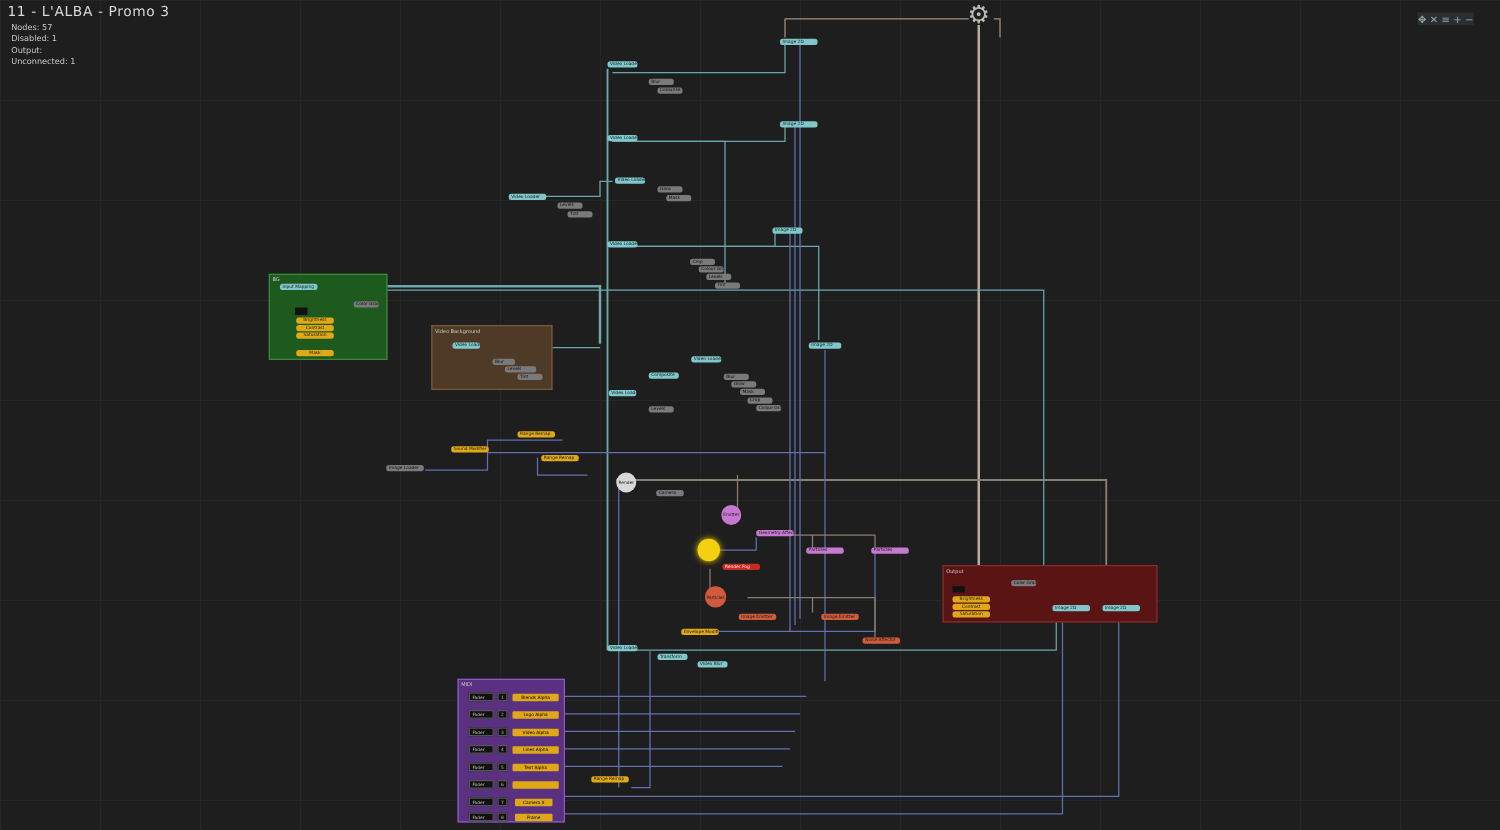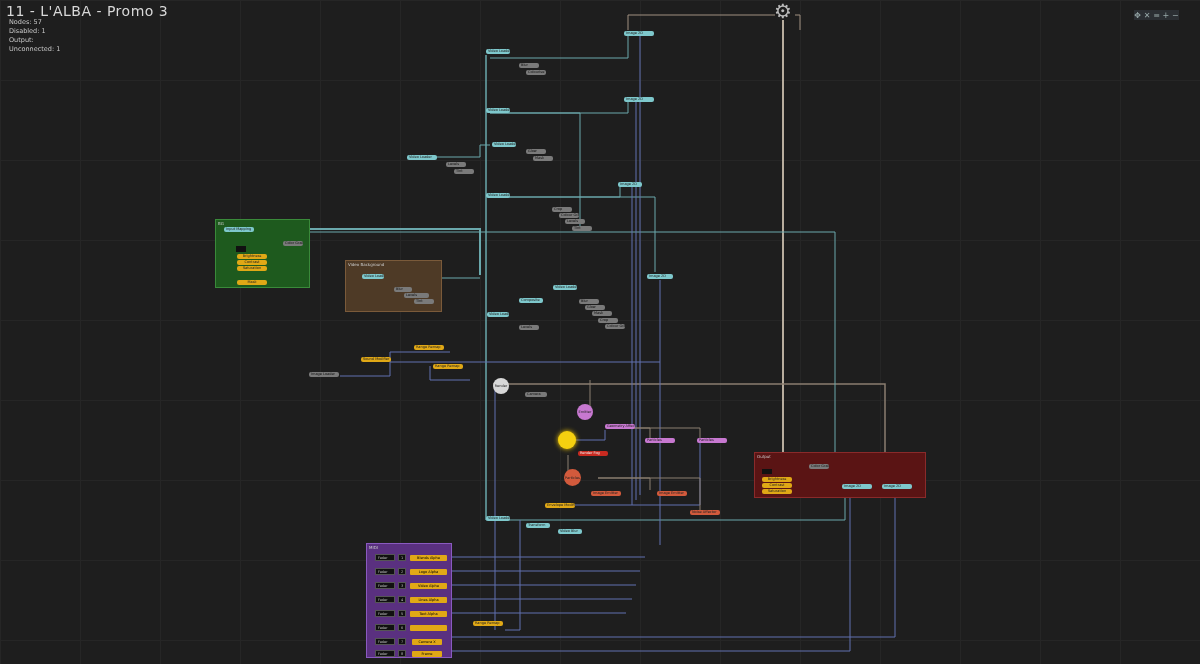--- a/index.html
+++ b/index.html
@@ -1,18 +1,18 @@
 <!DOCTYPE html>
 <html><head>
 <meta charset="utf-8">
 <style>
 html,body{margin:0;padding:0;}
 body{width:1200px;height:664px;overflow:hidden;background:#1e1e1e;font-family:"DejaVu Sans",sans-serif;position:relative;
 background-image:linear-gradient(#262626 1px,transparent 1px),linear-gradient(90deg,#262626 1px,transparent 1px);background-size:80px 80px;}
-#title{position:absolute;left:6px;top:3px;color:#d8d8d8;font-size:14px;letter-spacing:.5px}
+#title{position:absolute;left:6px;top:3px;color:#d8d8d8;font-size:11px;letter-spacing:.5px}
 #stats{position:absolute;left:9px;top:18px;color:#c8c8c8;font-size:6.5px;line-height:9px}
 #toolbar{position:absolute;left:1134px;top:10px;width:45px;height:10px;background:#2b2f33;display:flex;gap:2px;align-items:center;justify-content:space-around;color:#9aa;font-size:8px}
 svg#wires{position:absolute;left:0;top:0}
 .group{position:absolute;border:1px solid;box-sizing:border-box}
 .group .gt{position:absolute;left:2px;top:1px;font-size:4px;color:#ccc}
 .node{position:absolute;height:5px;border-radius:2px;font-size:3.5px;line-height:5px;color:#222;padding:0 2px;white-space:nowrap;box-sizing:border-box;overflow:hidden}
 .n-img{background:#7ec8cc}
 .n-gray{background:#7a7a7a;color:#111}
 .n-yel{background:#e0a816;color:#222}
 .n-pink{background:#c778d0}

